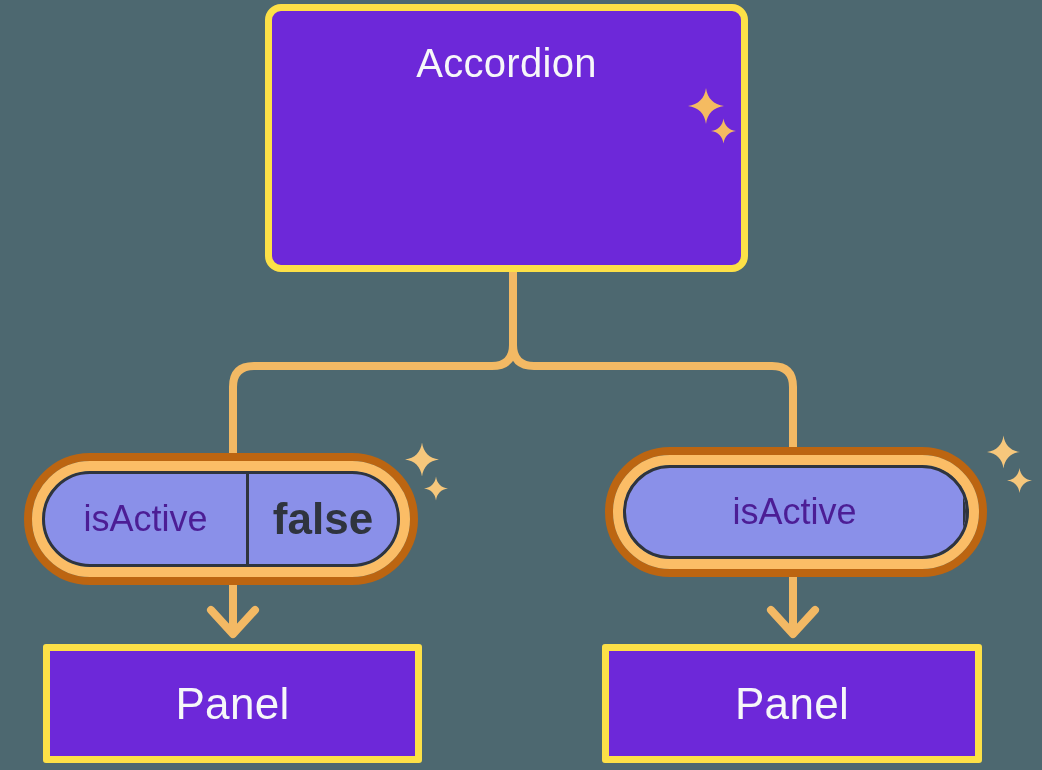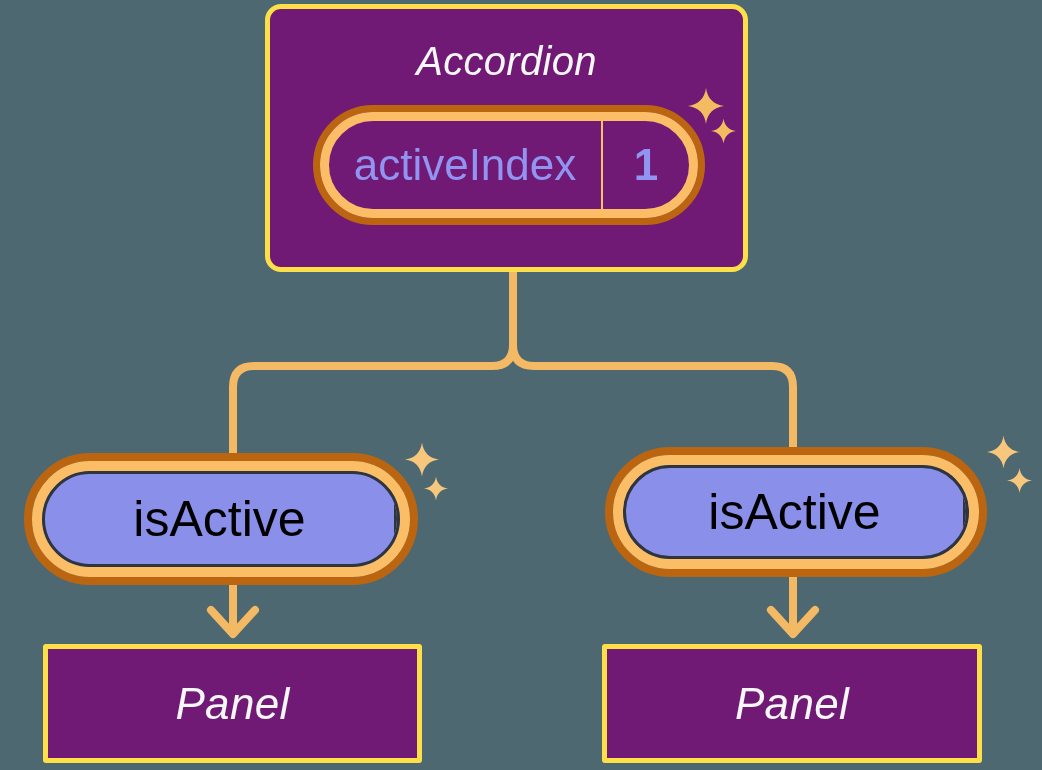--- a/index.html
+++ b/index.html
@@ -11,24 +11,23 @@
   }
   #stage {
     position: relative;
     width: 1042px;
     height: 770px;
     background: #4d6870;
   }
 
   
   .dark-card {
-    background: #701a75;
-    border: 5px solid #fde047;
+    background: #6d28d9;
+    border: 7px solid #fde047;
     position: absolute;
-    font-style: italic;
   }
   .accordion-card { left: 265px; top: 4px; width: 483px; height: 268px; border-radius: 16px; }
   .panel-card { border-radius: 3px; display: flex; align-items: center; justify-content: center; }
   .panel-left  { left: 43px;  top: 644px; width: 379px; height: 119px; }
   .panel-right { left: 602px; top: 644px; width: 380px; height: 119px; }
 
   .card-title {
     position: absolute; left: 0; right: 0; top: 28px;
     text-align: center;
     font-size: 40px; font-weight: 500; color: #f6f7f9;
@@ -69,21 +68,21 @@
   .purple-inner {
     flex: 1;
     border: 3px solid #2f343e;
     border-radius: 999px;
     background: #8a90e9;
     display: flex;
     overflow: hidden;
   }
   .pp-seg-name {
     flex: 1; display: flex; align-items: center; justify-content: center;
-    font-size: 50px; color: #000000;
+    font-size: 36px; color: #4c1d95;
   }
   .pp-divider { width: 3px; background: #2f343e; }
   .pp-seg-value {
     display: flex; align-items: center; justify-content: center;
     font-size: 44px; font-weight: 700; color: #2f343e;
   }
   .pill-isactive-left  { left: 24px;  top: 453px; width: 394px; height: 132px; border-width: 8px; }
   .pill-isactive-left  .pp-seg-value { width: 148px; }
   .pill-isactive-right { left: 605px; top: 447px; width: 382px; height: 130px; border-width: 8px; }
   .pill-isactive-right .pp-seg-value { width: 134px; }
@@ -106,40 +105,34 @@
     <g>
       <path d="M793 576 V631" fill="none" stroke="#f3b964" stroke-width="8" stroke-linecap="round"></path>
       <path d="M771 610 L793 634 L815 610" fill="none" stroke="#f3b964" stroke-width="8" stroke-linecap="round" stroke-linejoin="round"></path>
     </g>
   </svg>
 
   <div class="dark-card accordion-card">
     <div class="card-title">Accordion</div>
   </div>
 
-  <div class="pill-outer acc-pill">
-    <div class="pill-mid">
-      <div class="acc-seg-name">activeIndex</div>
-      <div class="acc-divider"></div>
-      <div class="acc-seg-value">1</div>
-    </div>
-  </div>
 
   <svg class="sparkle" style="left:688px; top:87px;" width="36" height="38" viewBox="0 0 24 24">
     <path d="M12 0C12.9 6.9 17.1 11.1 24 12C17.1 12.9 12.9 17.1 12 24C11.1 17.1 6.9 12.9 0 12C6.9 11.1 11.1 6.9 12 0Z" fill="#f5bb61"></path>
   </svg>
   <svg class="sparkle" style="left:711px; top:118px;" width="25" height="26" viewBox="0 0 24 24">
     <path d="M12 0C12.9 6.9 17.1 11.1 24 12C17.1 12.9 12.9 17.1 12 24C11.1 17.1 6.9 12.9 0 12C6.9 11.1 11.1 6.9 12 0Z" fill="#f5bb61"></path>
   </svg>
 
   <div class="pill-outer pill-isactive-left">
     <div class="pill-mid">
       <div class="purple-inner">
         <div class="pp-seg-name">isActive</div>
         <div class="pp-divider"></div>
+        <div class="pp-seg-value">false</div>
       </div>
     </div>
   </div>
 
   <svg class="sparkle" style="left:405px; top:441px;" width="34" height="37" viewBox="0 0 24 24">
     <path d="M12 0C12.9 6.9 17.1 11.1 24 12C17.1 12.9 12.9 17.1 12 24C11.1 17.1 6.9 12.9 0 12C6.9 11.1 11.1 6.9 12 0Z" fill="#f6c77c"></path>
   </svg>
   <svg class="sparkle" style="left:424px; top:476px;" width="24" height="25" viewBox="0 0 24 24">
     <path d="M12 0C12.9 6.9 17.1 11.1 24 12C17.1 12.9 12.9 17.1 12 24C11.1 17.1 6.9 12.9 0 12C6.9 11.1 11.1 6.9 12 0Z" fill="#f6c77c"></path>
   </svg>

